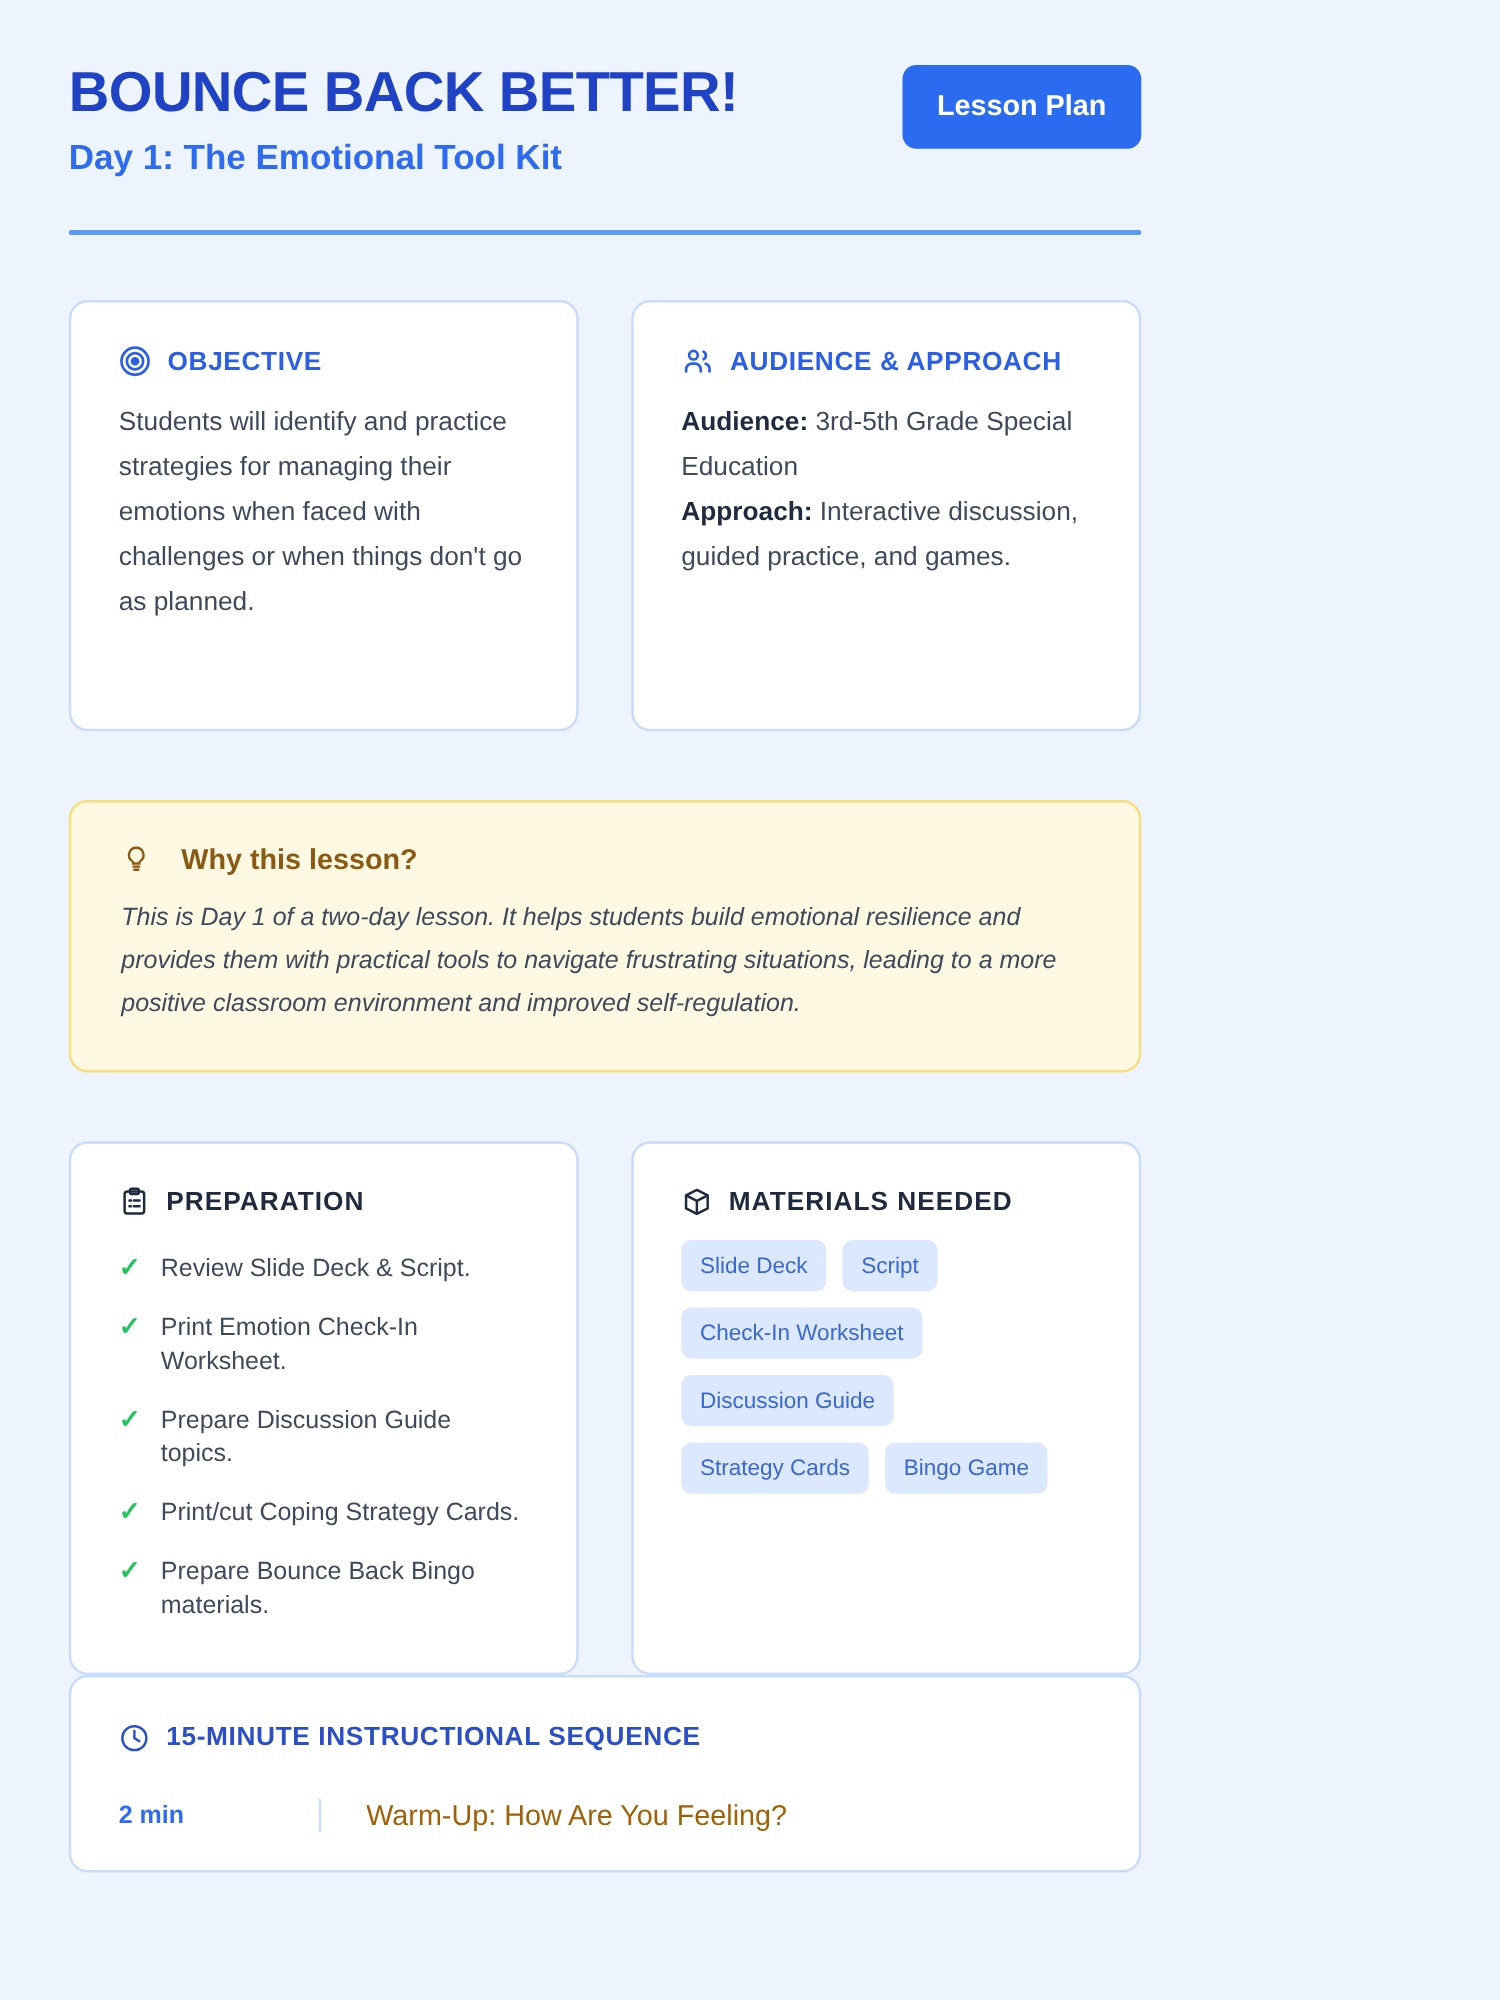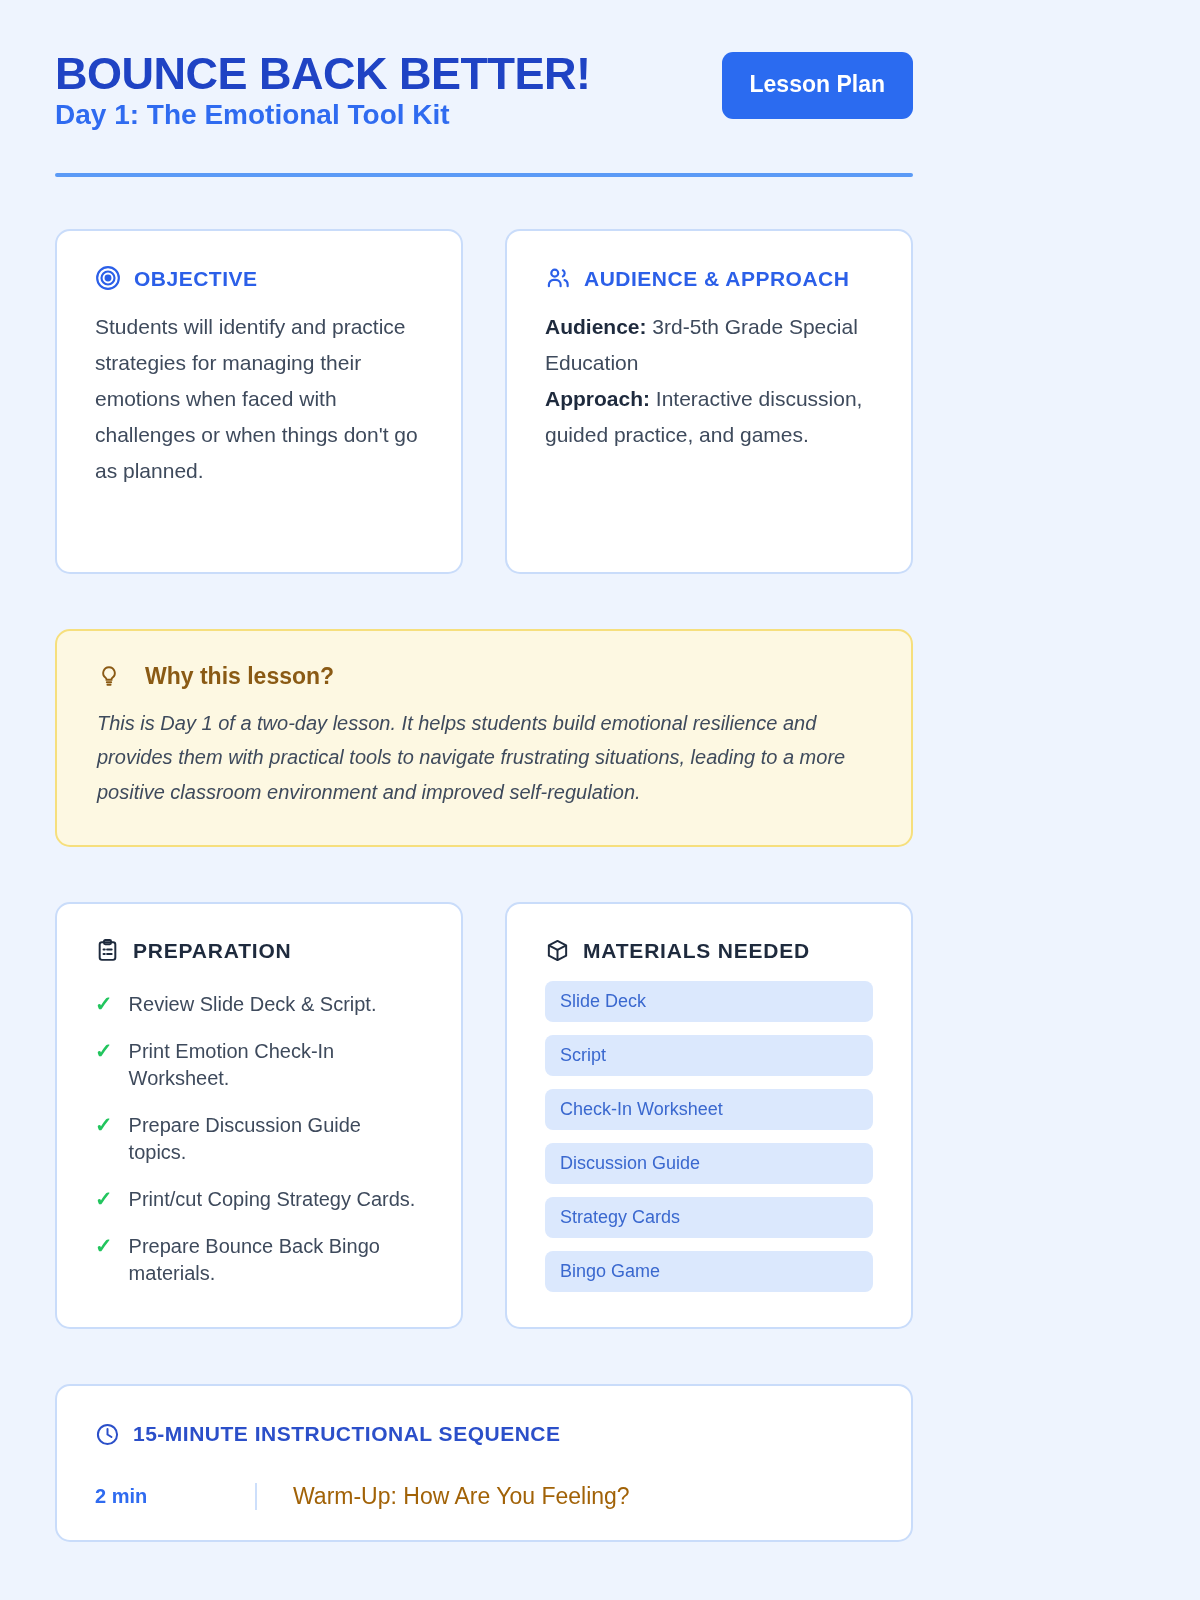--- a/index.html
+++ b/index.html
@@ -13,21 +13,21 @@
 
   
   .header { display: flex; align-items: flex-start; justify-content: space-between; }
   .header-left { padding-top: 4px; }
   .main-title {
     font-size: 45px; font-weight: 800; color: #1f43c4;
     letter-spacing: -0.5px; line-height: 1.08;
   }
   .sub-title {
     font-size: 28px; font-weight: 700; color: #2f6bf0;
-    line-height: 1.15;
+    margin-top: 11px; line-height: 1.15;
   }
   .lesson-plan-btn {
     background: #2b6bf0; color: #ffffff;
     font-size: 23px; font-weight: 700;
     border: none; border-radius: 11px;
     padding: 19px 28px 21px 28px;
     cursor: pointer; white-space: nowrap;
     margin-top: 6px;
   }
   .header-rule {
@@ -74,30 +74,30 @@
   .row-mid { margin-top: 55px; }
   .row-mid .card { min-height: 363px; }
   .prep-list { list-style: none; margin-top: 6px; }
   .prep-item {
     display: flex; align-items: flex-start; gap: 16px;
     font-size: 20px; color: #3e4a5c; padding: 10px 0;
     line-height: 1.35;
   }
   .check { color: #22c55e; font-size: 21px; font-weight: 700; line-height: 1.2; flex: none; }
 
-  .chips { display: flex; flex-wrap: wrap; gap: 13px; margin-top: 10px; flex-direction: column; }
+  .chips { display: flex; flex-wrap: wrap; gap: 13px; margin-top: 10px; }
   .chip {
     background: #dbe8fd; color: #3a68cf;
     font-size: 18px; border-radius: 8px;
     padding: 10px 15px; white-space: nowrap;
   }
 
   
   .seq-card {
-    margin-top: 55px; background: #ffffff;
+    background: #ffffff;
     border: 2px solid #c9dcfa; border-radius: 15px;
     padding: 36px 38px 30px 38px;
   }
   .seq-head { display: flex; align-items: center; gap: 13px; margin-bottom: 36px; }
   .seq-title { font-size: 21px; font-weight: 700; color: #2b4fc9; letter-spacing: 0.5px; }
   .seq-row { display: flex; gap: 0; }
   .seq-time {
     width: 160px; flex: none;
     font-size: 20px; font-weight: 700; color: #2f6bf0;
     padding-top: 2px;

